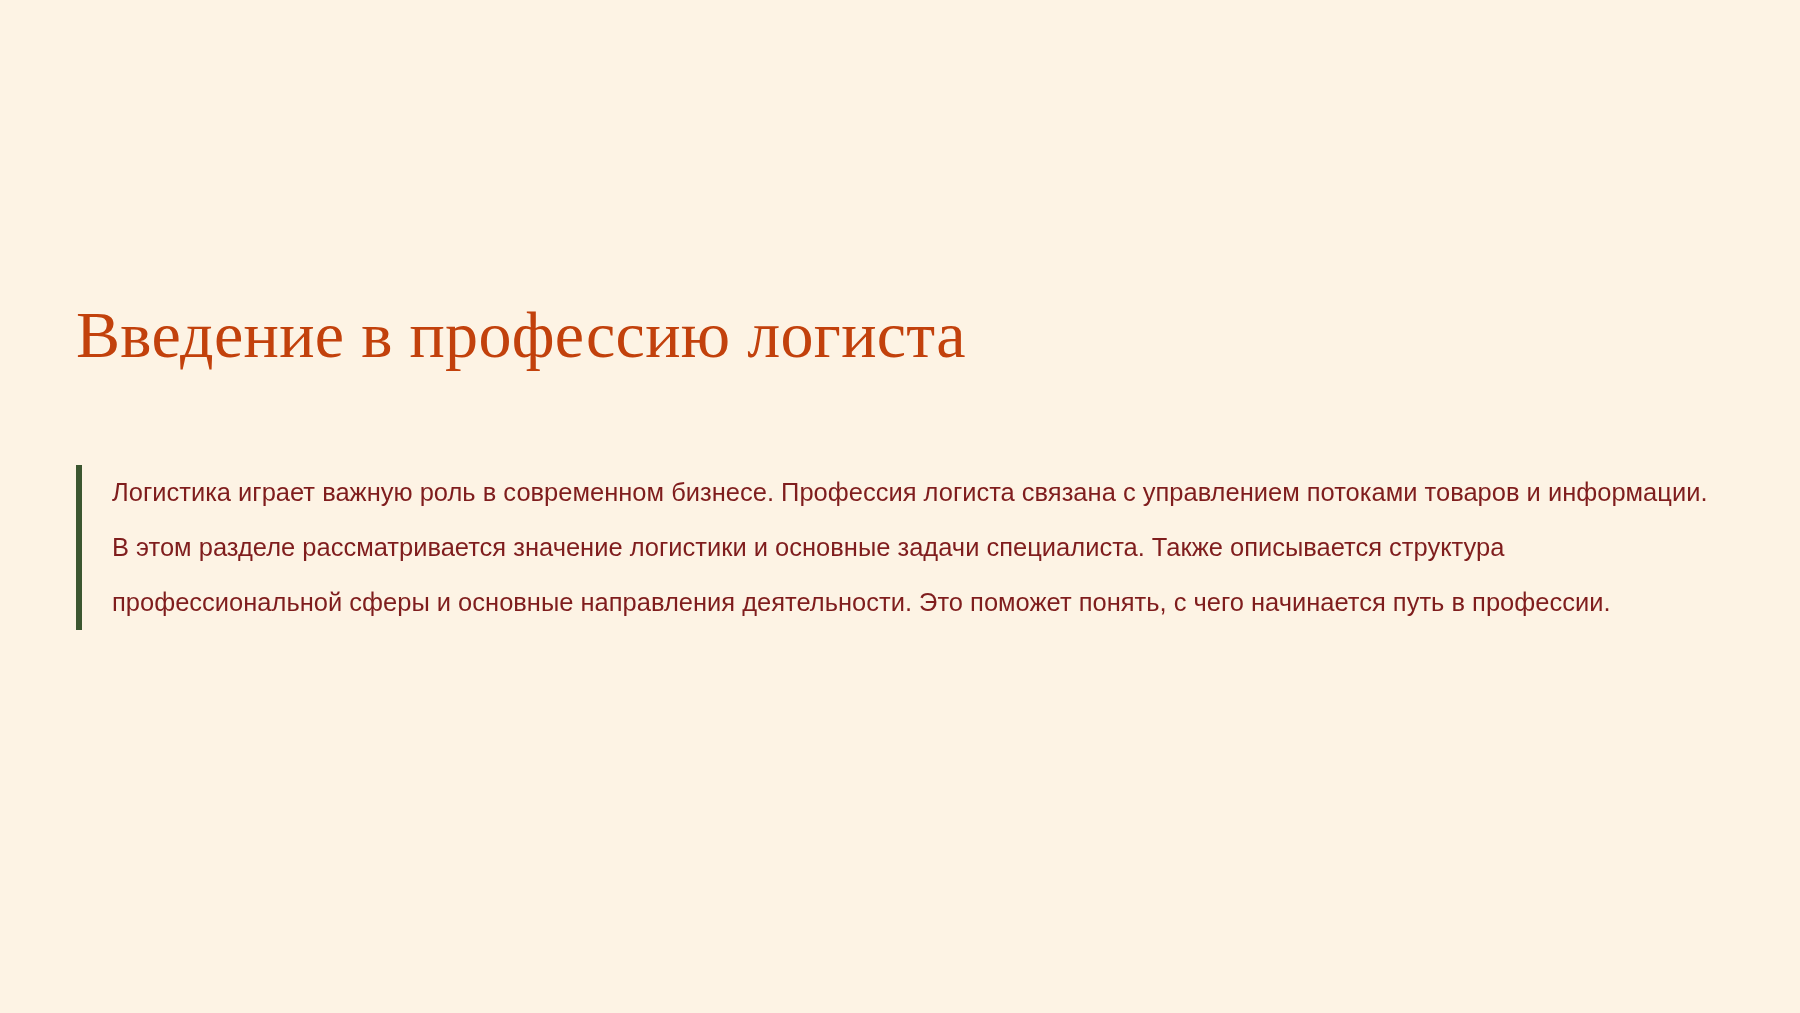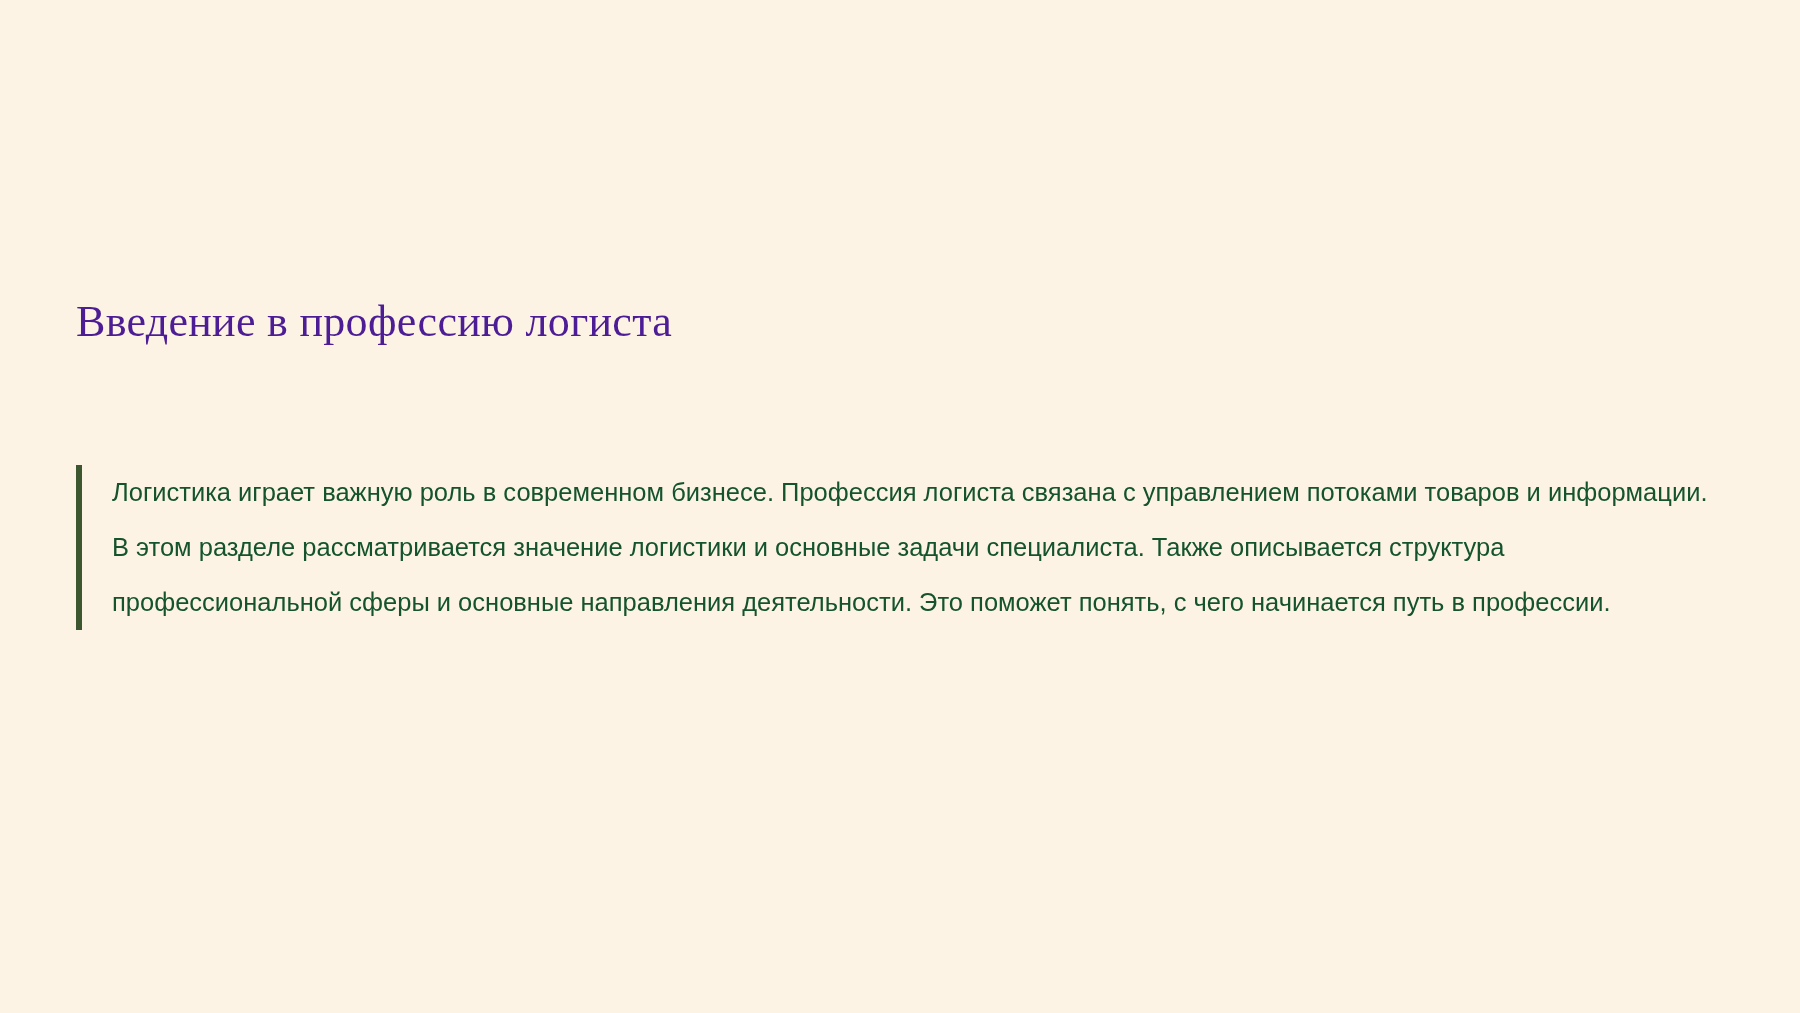--- a/index.html
+++ b/index.html
@@ -23,25 +23,25 @@
     box-sizing: border-box;
   }
 
   .slide-title {
     position: absolute;
     left: 76px;
     top: 296px;
     width: 1640px;
     margin: 0;
     font-family: "Liberation Serif", "DejaVu Serif", serif;
-    font-size: 44px;
+    font-size: 66px;
     font-weight: 400;
     line-height: 1.18;
     letter-spacing: 0.3px;
-    color: #4c1d95;
+    color: #c2410c;
     white-space: nowrap;
   }
 
   .body-block {
     position: absolute;
     left: 76px;
     top: 465px;
     width: 1640px;
     display: flex;
     align-items: stretch;
@@ -59,21 +59,21 @@
     padding-left: 30px;
     box-sizing: border-box;
   }
 
   .body-paragraph {
     margin: 0;
     font-family: "Liberation Sans", sans-serif;
     font-size: 25.5px;
     font-weight: 400;
     line-height: 55px;
-    color: #14532d;
+    color: #7f1d1d;
     text-align: left;
     max-width: 1610px;
   }
 </style>
 </head>
 <body>
 
 <div class="slide">
 
   <h1 class="slide-title">Введение в профессию логиста</h1>

